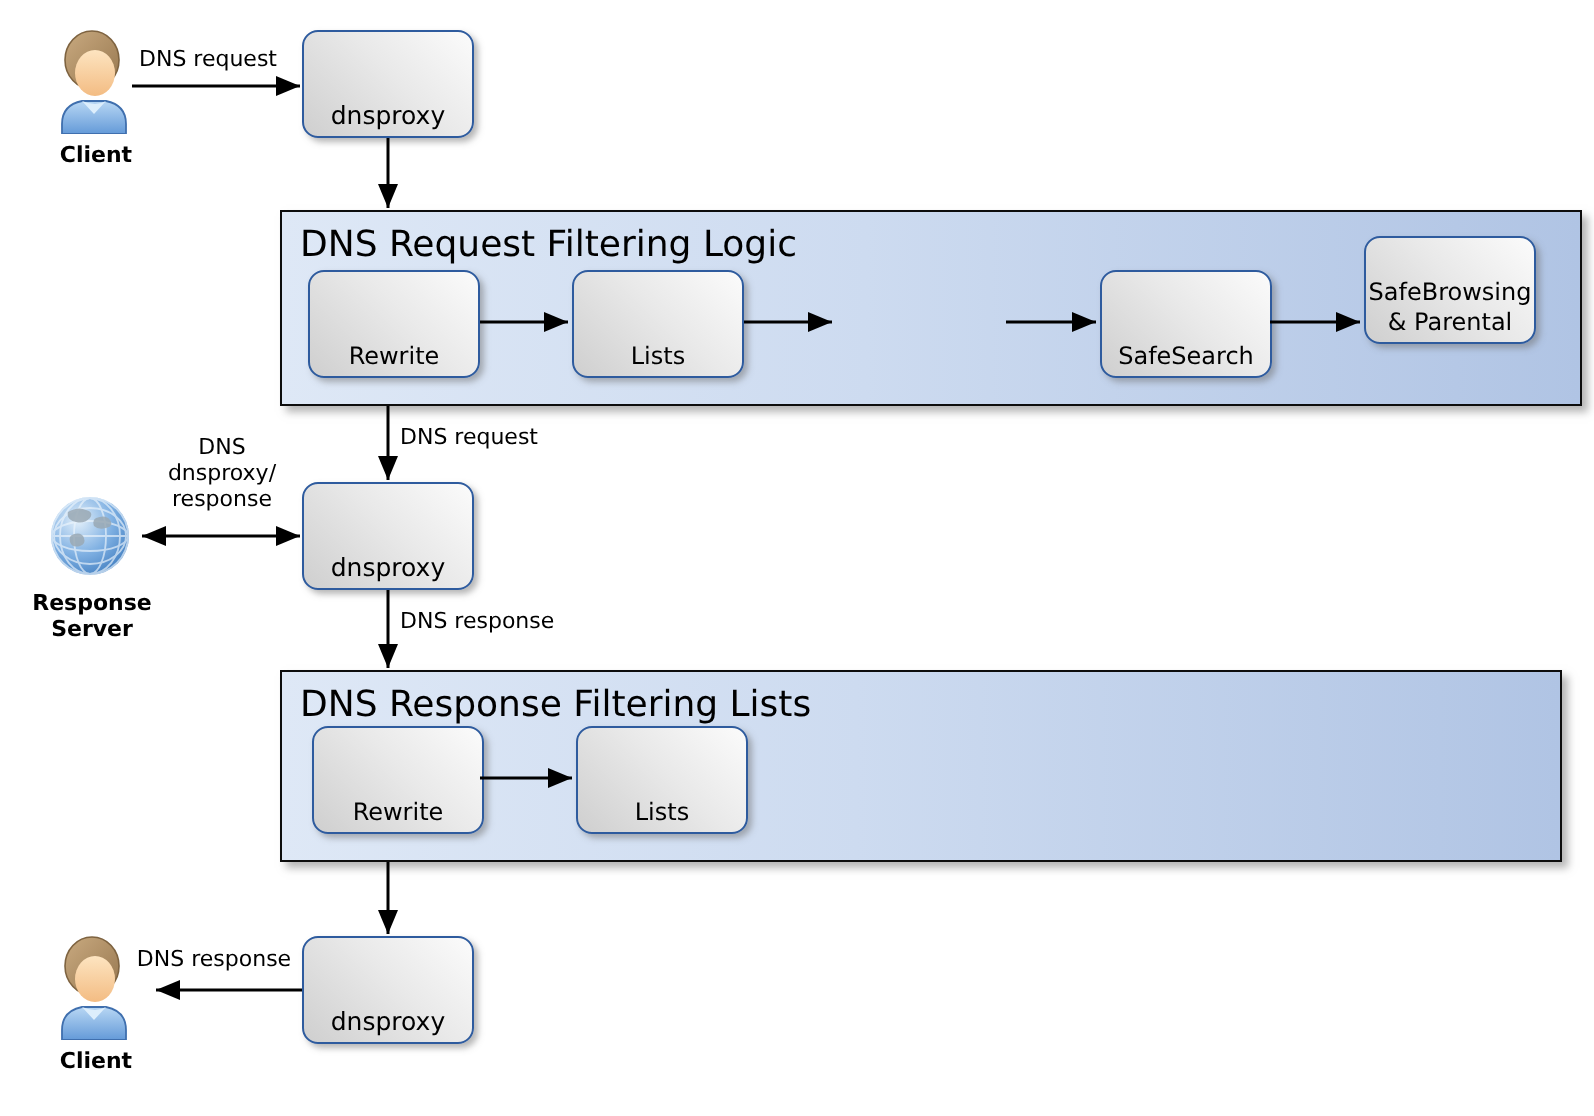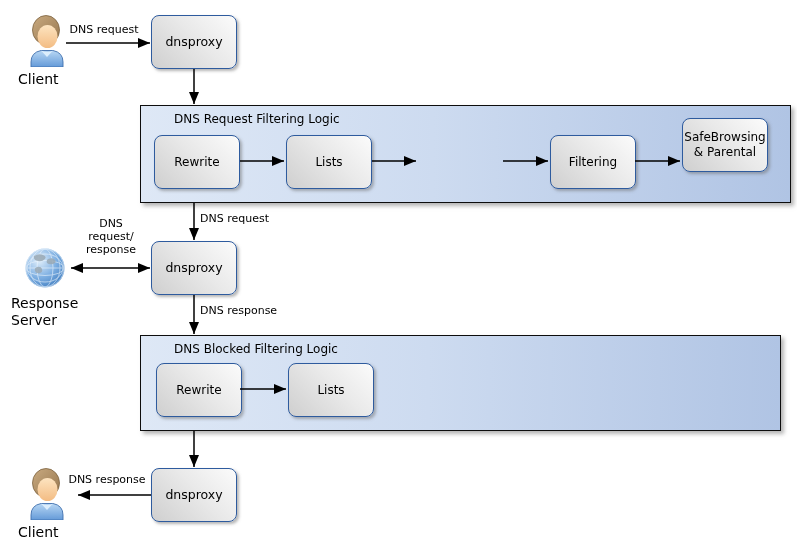--- a/index.html
+++ b/index.html
@@ -6,34 +6,34 @@
   .canvas{
     position:relative;width:797px;height:558px;background:#ffffff;overflow:hidden;
     font-family:"DejaVu Sans","Liberation Sans",sans-serif;color:#000;
   }
   .edges{position:absolute;left:0;top:0;width:797px;height:558px;pointer-events:none;z-index:5;}
   .bigbox{
     position:absolute;border:1.5px solid #0d0d0d;box-sizing:border-box;
     background:linear-gradient(90deg,#dee8f6 0%,#cddbf0 45%,#b0c4e4 100%);
     box-shadow:3px 3px 4px rgba(120,120,120,0.55);z-index:1;
   }
-  .bigbox-title{position:absolute;left:9px;top:6px;font-size:12px;white-space:nowrap;margin-left:24px;}
+  .bigbox-title{position:absolute;left:9px;top:6px;font-size:18px;white-space:nowrap;}
   .step,.proxybox{
     position:absolute;box-sizing:border-box;width:86px;height:54px;border-radius:8px;
     border:1.5px solid #2e5b9e;
     background:linear-gradient(45deg,#cfcfcf 0%,#e9e9e9 55%,#fbfbfb 100%);
     box-shadow:2px 2px 3px rgba(110,110,110,0.5);
-    display:flex;align-items:center;justify-content:center;text-align:center;
+    display:flex;align-items:flex-end;justify-content:center;text-align:center;
     font-size:12px;line-height:1.25;padding:2px;z-index:2;
   }
   .proxybox{font-size:12.5px;z-index:2;}
   .edge-label{position:absolute;font-size:11px;line-height:1.2;z-index:4;white-space:nowrap;}
   .edge-label.wrap{white-space:normal;text-align:center;}
   .actor{position:absolute;z-index:3;}
-  .actor-label{position:absolute;font-size:14px;line-height:1.2;text-align:left;z-index:3;}
+  .actor-label{position:absolute;font-size:11px;line-height:1.2;text-align:center;z-index:3;font-weight:bold;}
 </style>
 </head>
 <body>
 
 <div class="canvas">
 
   <svg class="edges" viewBox="0 0 797 558">
     <defs>
       <marker id="ah" viewBox="0 0 12 10" markerUnits="userSpaceOnUse" markerWidth="12" markerHeight="10" refX="12" refY="5" orient="auto-start-reverse">
         <path d="M0,0 L12,5 L0,10 z" fill="#000"></path>
@@ -82,21 +82,21 @@
   <div class="proxybox" style="left:151px;top:15px">
     <span>dnsproxy</span>
   </div>
 
   <div class="edge-label wrap" style="left:62px;top:23px;width:84px">DNS request</div>
 
   <div class="bigbox" style="left:140px;top:105px;width:651px;height:98px">
     <div class="bigbox-title">DNS Request Filtering Logic</div>
     <div class="step" style="left:13px;top:29px">Rewrite</div>
     <div class="step" style="left:145px;top:29px">Lists</div>
-    <div class="step" style="left:409px;top:29px">Filtering</div>
+    <div class="step" style="left:409px;top:29px">SafeSearch</div>
     <div class="step" style="left:541px;top:12px">SafeBrowsing &amp; Parental</div>
   </div>
 
   <div class="edge-label" style="left:200px;top:212px">DNS request</div>
 
   <div class="proxybox" style="left:151px;top:241px">
     <span>dnsproxy</span>
   </div>
 
   <div class="actor" style="left:24px;top:247px;width:42px;height:42px">
@@ -119,26 +119,26 @@
       </g>
       <g fill="#9aa9b4" opacity="0.85">
         <path d="M10,9 q5,-3 9,-1 q4,1 2,4 q-3,3 -7,2 q-5,-1 -4,-5 z"></path>
         <path d="M24,12 q5,-2 7,1 q2,3 -2,4 q-4,1 -6,-1 q-1,-3 1,-4 z"></path>
         <path d="M13,20 q4,-1 5,2 q1,3 -2,4 q-4,1 -5,-2 q-1,-3 2,-4 z"></path>
       </g>
     </svg>
   </div>
   <div class="actor-label" style="left:11px;top:295px;width:70px;white-space:normal">Response Server</div>
 
-  <div class="edge-label wrap" style="left:77px;top:217px;width:68px">DNS request/ response</div>
+  <div class="edge-label wrap" style="left:77px;top:217px;width:68px">DNS dnsproxy/ response</div>
 
   <div class="edge-label" style="left:200px;top:304px">DNS response</div>
 
   <div class="bigbox" style="left:140px;top:335px;width:641px;height:96px">
-    <div class="bigbox-title">DNS Blocked Filtering Logic</div>
+    <div class="bigbox-title">DNS Response Filtering Lists</div>
     <div class="step" style="left:15px;top:27px">Rewrite</div>
     <div class="step" style="left:147px;top:27px">Lists</div>
   </div>
 
   <div class="proxybox" style="left:151px;top:468px">
     <span>dnsproxy</span>
   </div>
 
   <div class="edge-label wrap" style="left:62px;top:473px;width:90px">DNS response</div>
 

